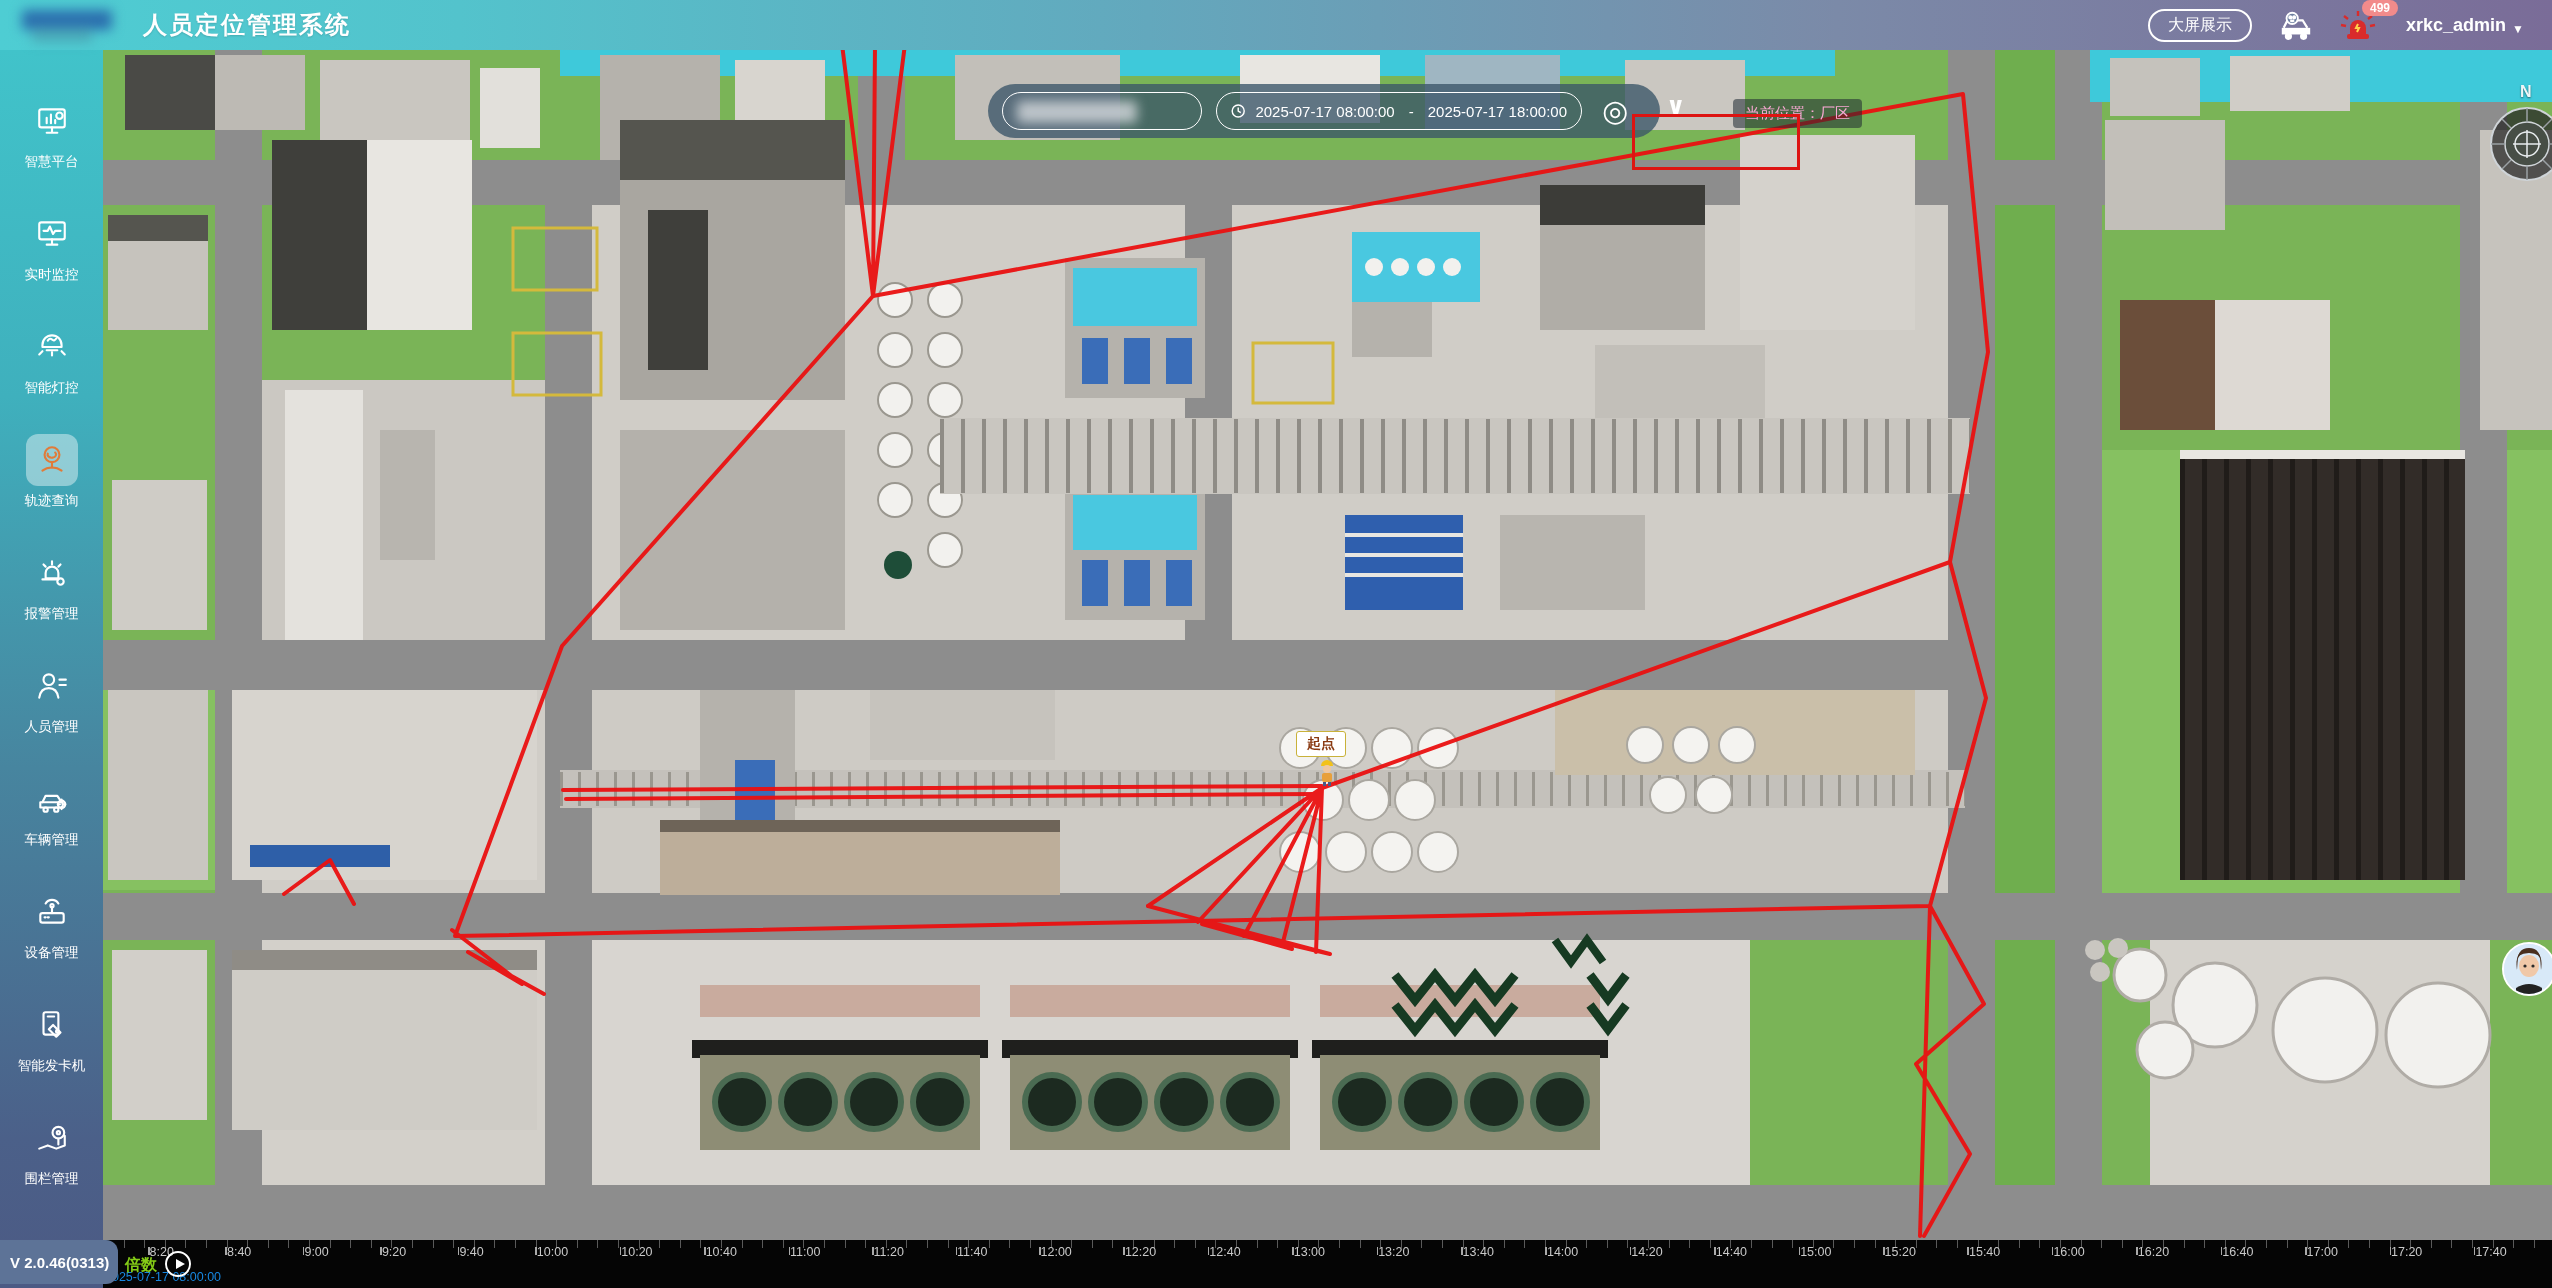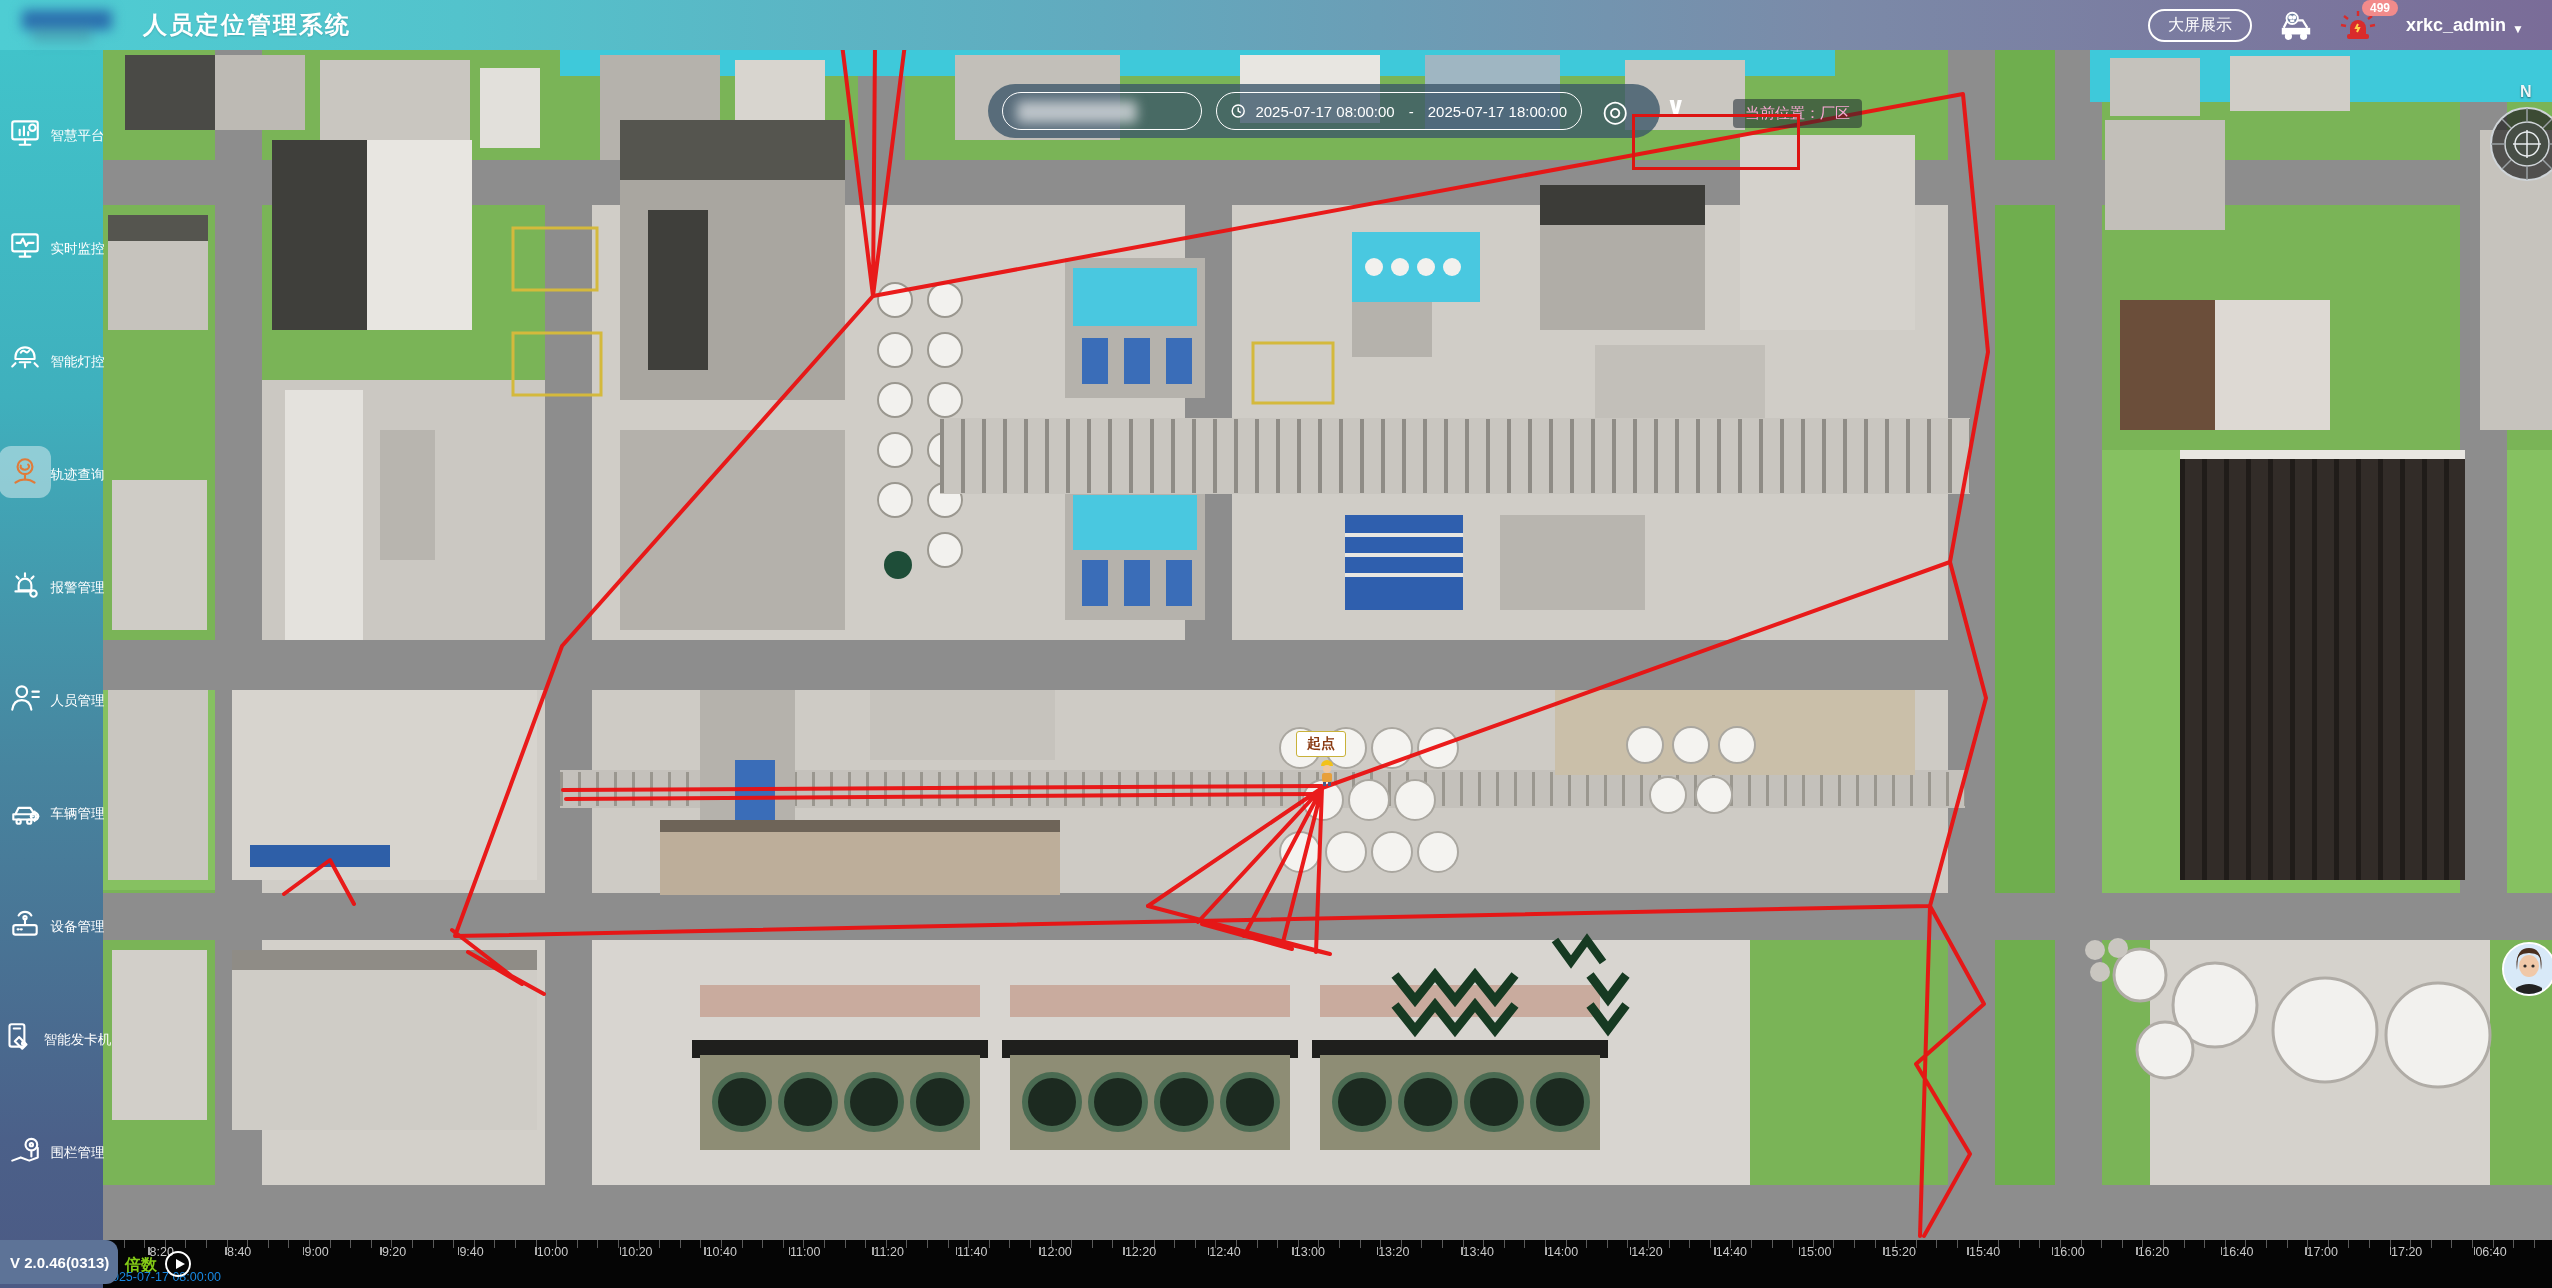--- a/index.html
+++ b/index.html
@@ -22,21 +22,21 @@
   .hdr-icon { width:36px; height:30px; display:flex; align-items:center; justify-content:center; }
   .alarm-wrap { position:relative; width:40px; height:34px; }
   .alarm-badge { position:absolute; right:-18px; top:-8px; background:#f28b8b; color:#fff; font-size:12px; font-weight:bold; border-radius:9px; padding:1px 8px; }
   .username { color:#fff; font-size:18px; font-weight:bold; display:flex; align-items:flex-end; gap:6px; cursor:pointer; }
   .username .caret { font-size:12px; }
 
   
   .sidebar { position:absolute; left:0; top:50px; width:103px; height:1238px; z-index:35;
     background:linear-gradient(180deg,#41c3ca 0%,#3fb0bd 28%,#47859f 58%,#4b6089 88%,#4c5a84 100%);
     display:flex; flex-direction:column; align-items:center; padding-top:44px; }
-  .side-item { width:92px; height:78px; margin-bottom:35px; display:flex; flex-direction:row; align-items:center; justify-content:center; cursor:pointer; }
+  .side-item { width:92px; height:78px; margin-bottom:35px; display:flex; flex-direction:column; align-items:center; justify-content:center; cursor:pointer; }
   .side-item .s-icon { width:40px; height:40px; display:flex; align-items:center; justify-content:center; }
   .side-item .s-label { margin-top:6px; color:#fff; font-size:13.5px; white-space:nowrap; }
   .side-item.active .tile { background:rgba(255,255,255,.42); border-radius:12px; padding:6px; }
   .side-item .tile { padding:6px; }
   .version-box { position:absolute; left:0; top:1240px; width:118px; height:44px; background:#5d7397; z-index:36;
     border-radius:0 12px 12px 0; color:#fff; font-weight:bold; font-size:15px; display:flex; align-items:center; padding-left:10px; }
 
   
   .toolbar { position:absolute; left:988px; top:84px; width:672px; height:54px; z-index:20;
     background:rgba(58,84,104,.78); border-radius:27px; display:flex; align-items:center; padding:0 14px; gap:14px; }
@@ -662,21 +662,21 @@
         <div class="tl-cell">
           <div class="tick"></div>
           <div class="lbl">17:00</div>
         </div>
         <div class="tl-cell">
           <div class="tick"></div>
           <div class="lbl">17:20</div>
         </div>
         <div class="tl-cell">
           <div class="tick"></div>
-          <div class="lbl">06:40</div>
+          <div class="lbl">17:40</div>
         </div>
       </div>
     <div class="speed-label">倍数</div>
     <div class="play-btn"></div>
     <div class="current-time">2025-07-17 08:00:00</div>
   </div>
 
 </div>
 
 </body></html>

